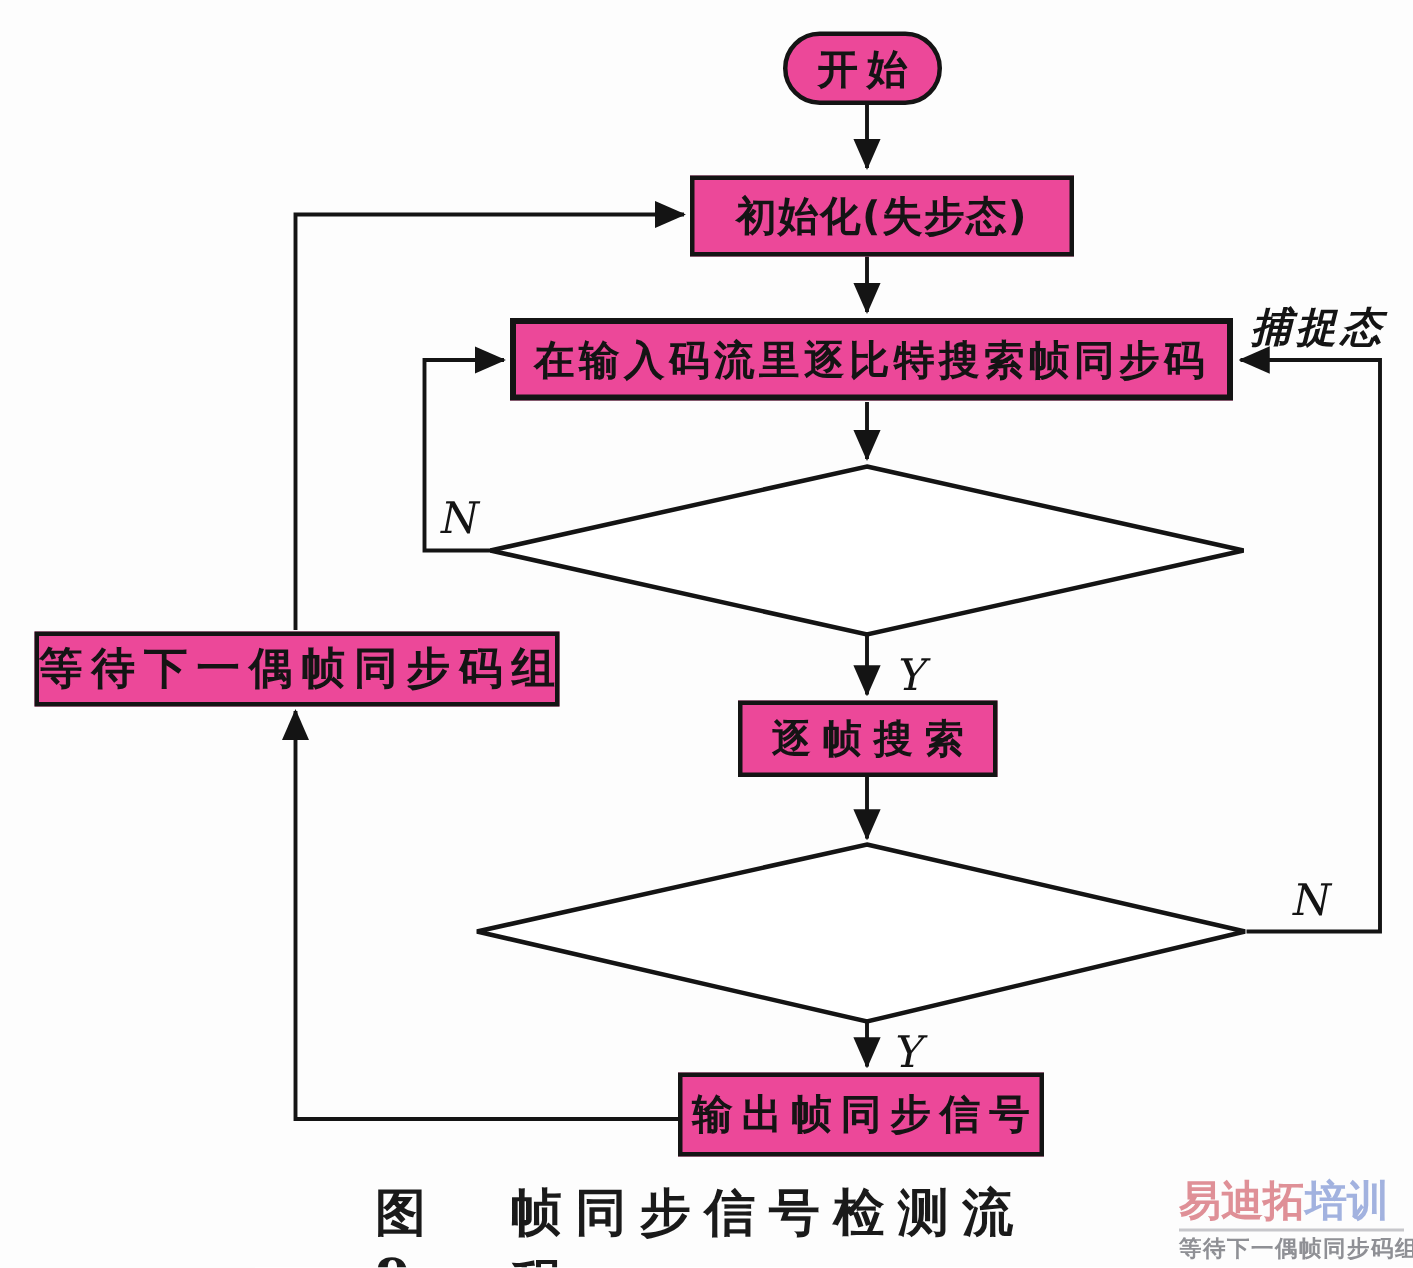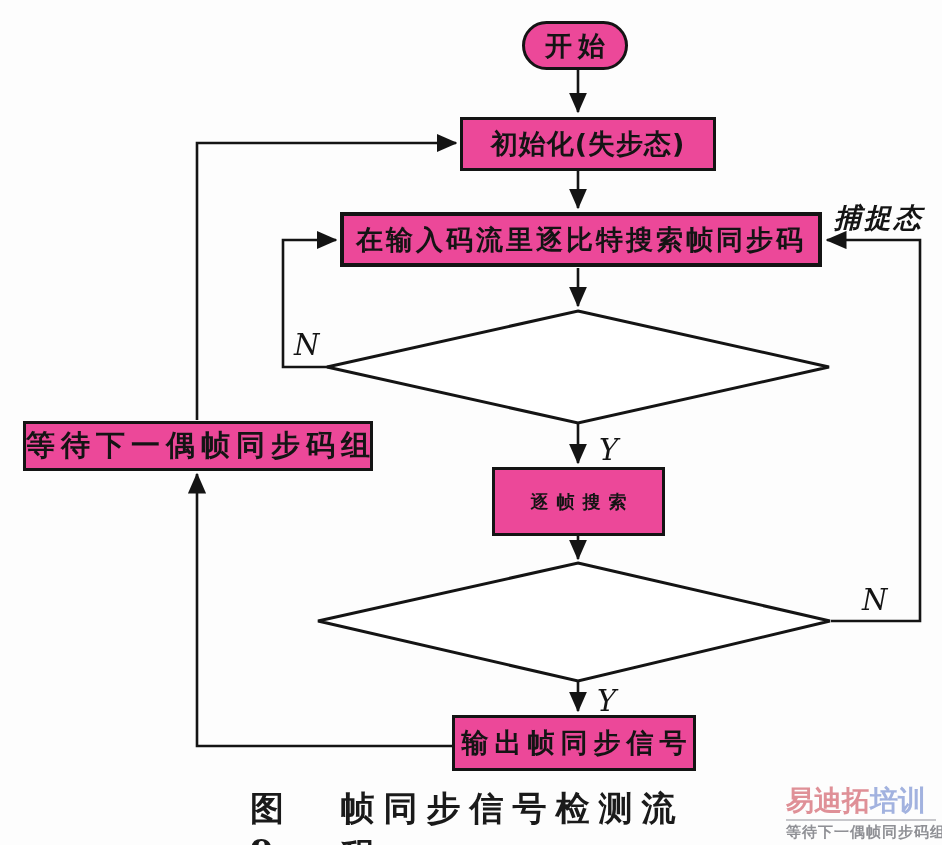--- a/index.html
+++ b/index.html
@@ -82,21 +82,21 @@
   </div>
 
   <div class="box" style="left:460px;top:117px;width:256px;height:54px;font-size:27px;letter-spacing:1px;">
     <span>初始化(失步态)</span>
   </div>
 
   <div class="box" style="left:340px;top:212px;width:482px;height:55px;border-width:4px;font-size:27px;letter-spacing:3px;">
     <span>在输入码流里逐比特搜索帧同步码</span>
   </div>
 
-  <div class="box" style="left:492px;top:467px;width:173px;height:69px;font-size:18px;letter-spacing:8px;padding-left:8px;">
+  <div class="box" style="left:492px;top:467px;width:173px;height:51px;font-size:26px;letter-spacing:8px;padding-left:8px;">
     <span>逐帧搜索</span>
   </div>
 
   <div class="box" style="left:452px;top:715px;width:244px;height:56px;font-size:27px;letter-spacing:6px;padding-left:6px;">
     <span>输出帧同步信号</span>
   </div>
 
   <div class="box" style="left:23px;top:421px;width:350px;height:50px;font-size:29px;letter-spacing:6px;padding-left:6px;">
     <span>等待下一偶帧同步码组</span>
   </div>

